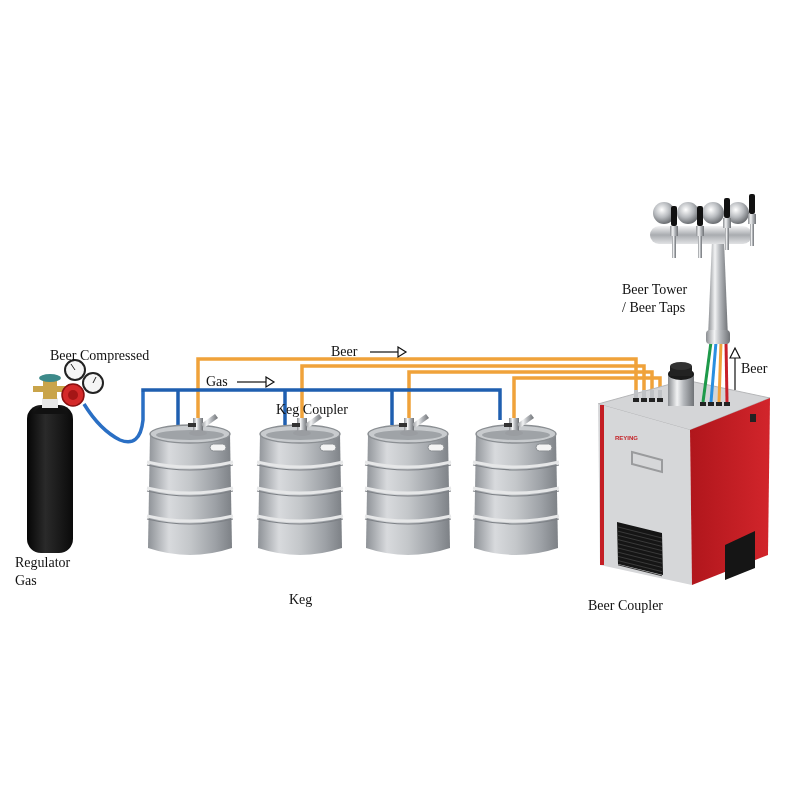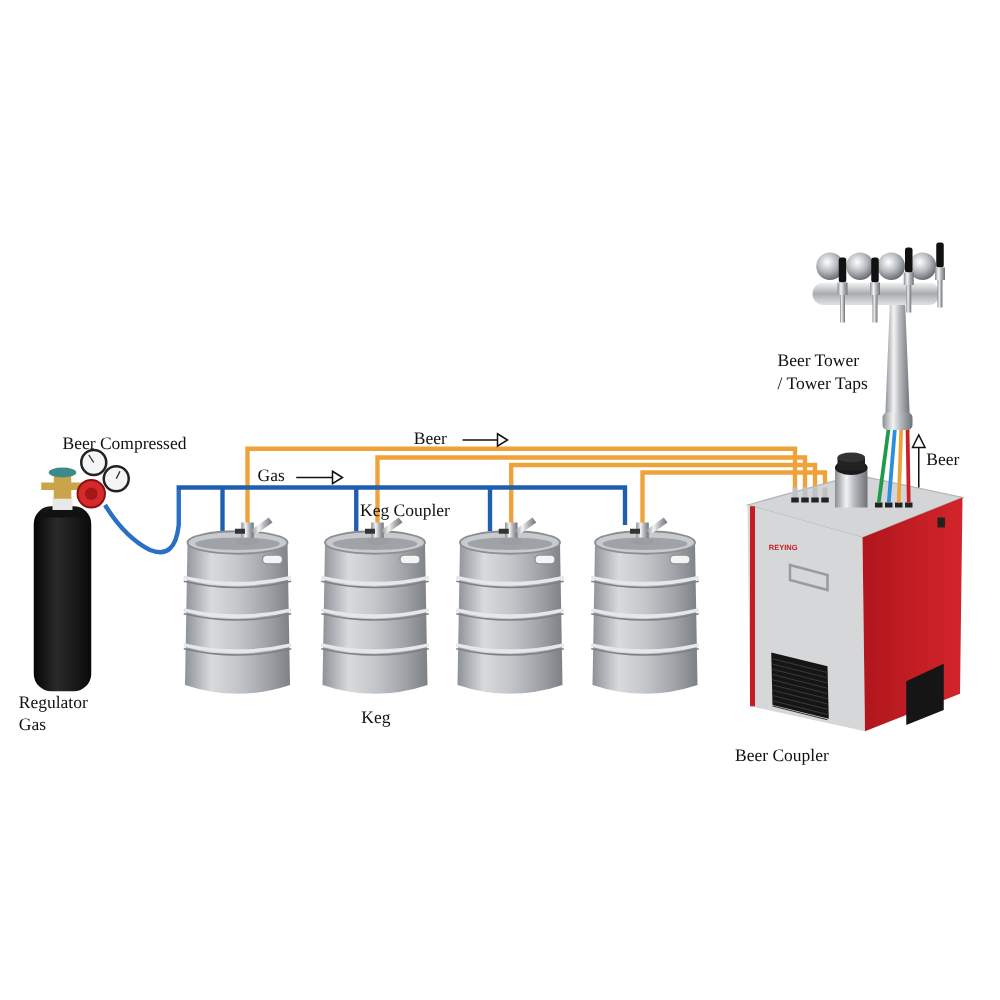--- a/index.html
+++ b/index.html
@@ -273,19 +273,19 @@
       <path d="M730 358 L735 348 L740 358 Z" fill="#fff"></path>
     </g>
   </svg>
 
   
   <div class="lbl" style="left:50px; top:347px;">Beer Compressed</div>
   <div class="lbl" style="left:15px; top:554px;">Regulator</div>
   <div class="lbl" style="left:15px; top:572px;">Gas</div>
   <div class="lbl" style="left:206px; top:373px;">Gas</div>
   <div class="lbl" style="left:331px; top:343px;">Beer</div>
-  <div class="lbl" style="left:288px; top:401px;">Keg Coupler</div>
-  <div class="lbl" style="left:289px; top:566px;">Keg</div>
+  <div class="lbl" style="left:276px; top:401px;">Keg Coupler</div>
+  <div class="lbl" style="left:289px; top:591px;">Keg</div>
   <div class="lbl" style="left:622px; top:281px;">Beer Tower</div>
-  <div class="lbl" style="left:622px; top:299px;">/ Tower Taps</div>
+  <div class="lbl" style="left:622px; top:299px;">/ Beer Taps</div>
   <div class="lbl" style="left:741px; top:360px;">Beer</div>
   <div class="lbl" style="left:588px; top:597px;">Beer Coupler</div>
 </div>
 
 </body></html>

